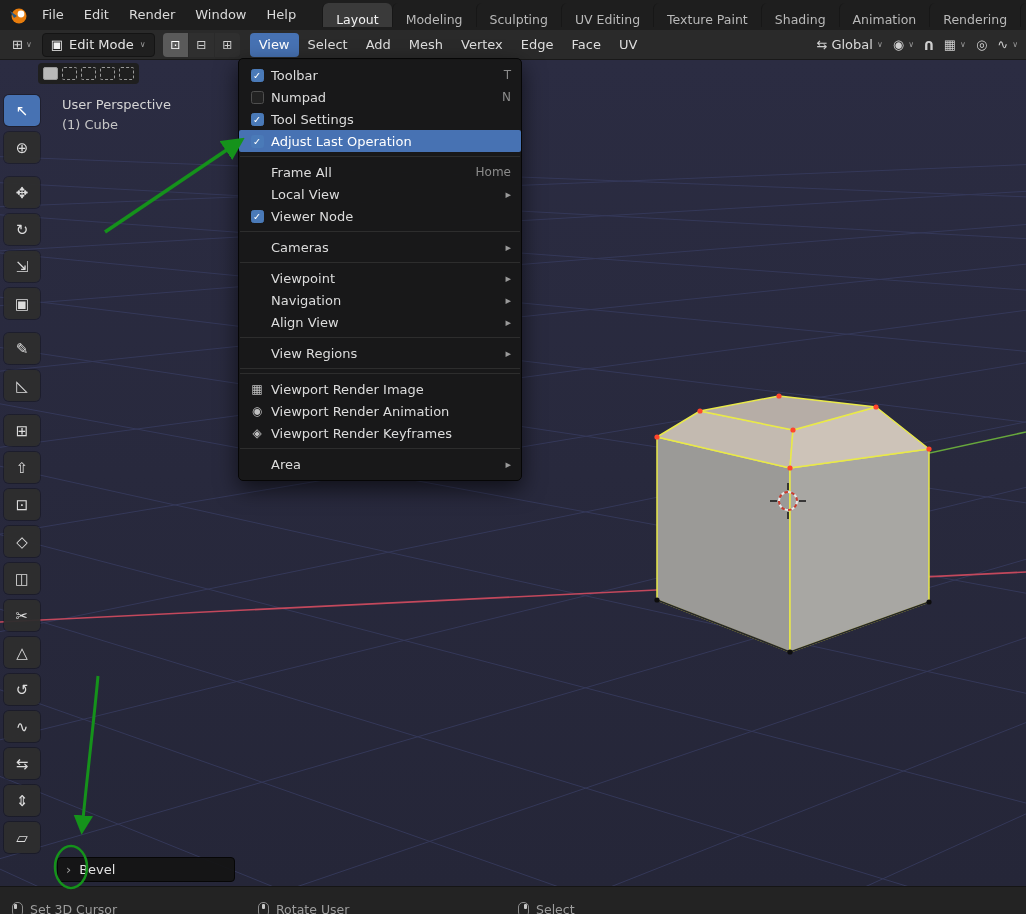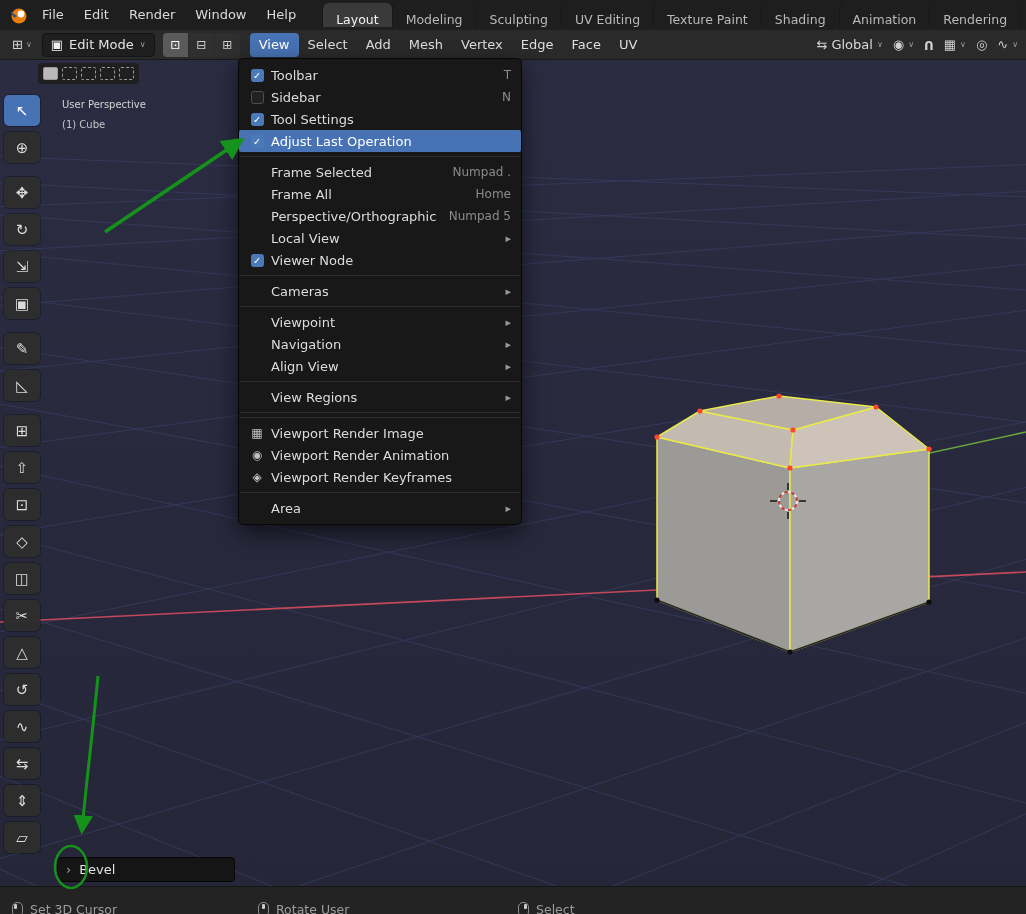--- a/index.html
+++ b/index.html
@@ -41,21 +41,21 @@
   .preset.active { background:#b9b9b9; border-style:solid; }
   
   .tools { position:absolute; left:4px; top:95px; display:flex; flex-direction:column; gap:6px; z-index:20; }
   .tool { width:36px; height:31px; background:rgba(45,45,45,0.95); border-radius:5px; display:flex; align-items:center; justify-content:center; box-shadow:0 0 0 1px rgba(0,0,0,0.28); }
   .tool.gap { margin-top:8px; }
   .tool.active { background:var(--accent); }
   .tglyph { font-size:15px; color:#dcdcdc; }
   .tool.active .tglyph { color:#fff; }
   
   .scene { position:absolute; left:0; top:60px; z-index:1; }
-  .vp-text { position:absolute; left:62px; top:95px; z-index:10; font-size:10px; color:#d4d4d4; line-height:20px; }
+  .vp-text { position:absolute; left:62px; top:95px; z-index:10; font-size:13px; color:#d4d4d4; line-height:20px; }
   .vp-text .sub { color:#c6c6c6; }
   
   .view-menu { position:absolute; left:238px; top:58px; width:284px; background:rgba(24,24,24,0.97); border:1px solid #060606; border-radius:5px; padding:5px 0; z-index:60; box-shadow:0 8px 22px rgba(0,0,0,0.6); }
   .vrow { height:22px; display:flex; align-items:center; padding:0 10px 0 6px; font-size:13px; color:#dcdcdc; }
   .vrow.hl { background:var(--accent); color:#fff; border-radius:2px; }
   .icol { width:24px; display:flex; align-items:center; justify-content:center; font-size:12px; color:#c0c0c0; flex:none; }
   .cb { width:13px; height:13px; border-radius:2.5px; background:#222; border:1px solid #4e4e4e; display:flex; align-items:center; justify-content:center; font-size:9.5px; color:#fff; }
   .cb.on { background:#4a7ab8; border-color:#4a7ab8; }
   .vlabel { flex:1; margin-left:2px; white-space:nowrap; }
   .vshort { color:#8b8b8b; font-size:12px; margin-left:12px; }
@@ -314,50 +314,40 @@
         <span class="icol">
           <span class="cb on">✓</span>
         </span>
         <span class="vlabel">Toolbar</span>
         <span class="vshort">T</span>
       </div>
       <div class="vrow">
         <span class="icol">
           <span class="cb"></span>
         </span>
-        <span class="vlabel">Sidebar</span>
+        <span class="vlabel">Numpad</span>
         <span class="vshort">N</span>
       </div>
       <div class="vrow">
         <span class="icol">
           <span class="cb on">✓</span>
         </span>
         <span class="vlabel">Tool Settings</span>
       </div>
       <div class="vrow hl">
         <span class="icol">
           <span class="cb on">✓</span>
         </span>
         <span class="vlabel">Adjust Last Operation</span>
       </div>
       <div class="vsep"></div>
       <div class="vrow">
         <span class="icol"></span>
-        <span class="vlabel">Frame Selected</span>
-        <span class="vshort">Numpad .</span>
-      </div>
-      <div class="vrow">
-        <span class="icol"></span>
         <span class="vlabel">Frame All</span>
         <span class="vshort">Home</span>
-      </div>
-      <div class="vrow">
-        <span class="icol"></span>
-        <span class="vlabel">Perspective/Orthographic</span>
-        <span class="vshort">Numpad 5</span>
       </div>
       <div class="vrow">
         <span class="icol"></span>
         <span class="vlabel">Local View</span>
         <span class="vsub">▸</span>
       </div>
       <div class="vrow">
         <span class="icol">
           <span class="cb on">✓</span>
         </span>

